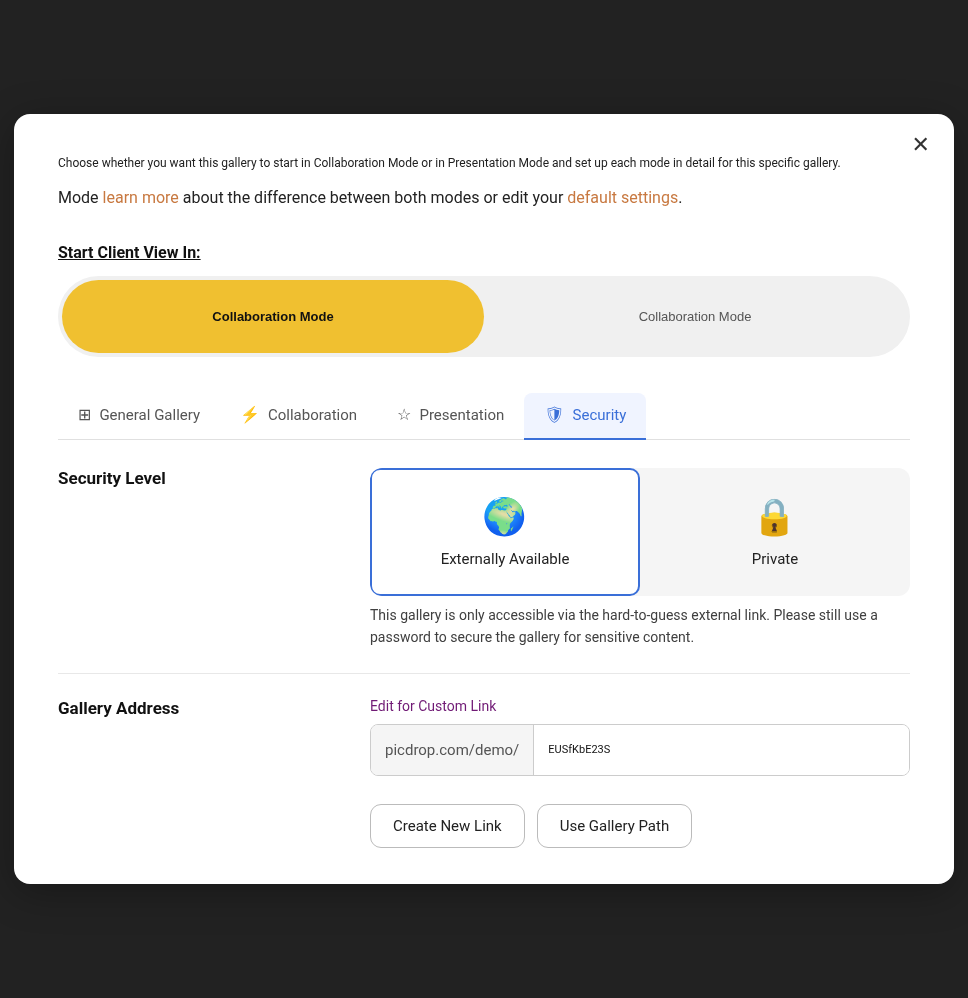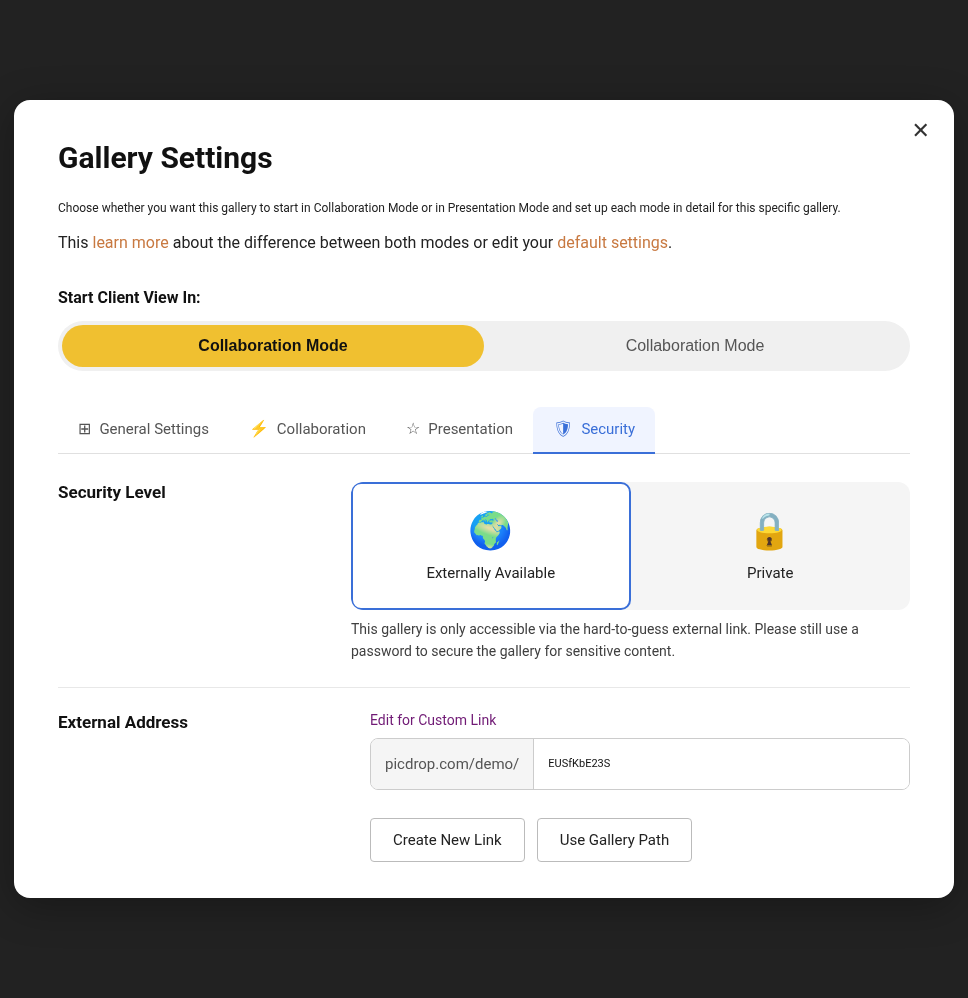--- a/index.html
+++ b/index.html
@@ -61,35 +61,36 @@
     .link-orange {
       color: #c87941;
       text-decoration: none;
       cursor: pointer;
     }
     .section-label {
       font-size: 16px;
       font-weight: 700;
       color: #111;
       margin-bottom: 14px;
+      text-decoration: underline;
     }
     .toggle-container {
       display: flex;
       background: #f0f0f0;
       border-radius: 50px;
       padding: 4px;
       margin-bottom: 36px;
       width: 100%;
     }
     .toggle-btn {
       flex: 1;
-      padding: 12px 0;
+      padding: 29px 0;
       border-radius: 46px;
       border: none;
-      font-size: 16px;
+      font-size: 13px;
       font-weight: 500;
       cursor: pointer;
       transition: background 0.2s;
     }
     .toggle-btn.active {
       background: #f0c030;
       color: #111;
       font-weight: 600;
     }
     .toggle-btn.inactive {
@@ -122,21 +123,21 @@
       color: #3a6fd8;
       border-bottom: 2px solid #3a6fd8;
       background: #f0f4ff;
       border-radius: 8px 8px 0 0;
     }
     .tab-icon {
       font-size: 16px;
     }
     .section-row {
       display: flex;
-      gap: 13px;
+      gap: 32px;
       align-items: flex-start;
       margin-bottom: 24px;
     }
     .section-title-col {
       width: 280px;
       flex-shrink: 0;
     }
     .section-title-col .label {
       font-size: 17px;
       font-weight: 700;
@@ -227,55 +228,54 @@
       color: #111;
       font-family: inherit;
     }
     .btn-row {
       display: flex;
       gap: 12px;
     }
     .btn-outline {
       background: #fff;
       border: 1.5px solid #bbb;
-      border-radius: 4px;
+      border-radius: 11px;
       padding: 12px 22px;
       font-size: 15px;
       color: #222;
       cursor: pointer;
       font-family: inherit;
     }
   </style>
 </head>
 <body>
 
 <div class="modal-overlay">
   <div class="modal">
 
     <button class="close-btn">✕</button>
 
-    <h1 class="modal-title">Gallery Settings</h1>
 
     <p class="description">Choose whether you want this gallery to start in Collaboration Mode or in Presentation Mode and set up each mode in detail for this specific gallery.</p>
 
     <p class="description-links">
-      <span>This </span><a class="link-orange">learn more</a><span> about the difference between both modes or edit your </span><a class="link-orange">default settings</a><span>.</span>
+      <span>Mode </span><a class="link-orange">learn more</a><span> about the difference between both modes or edit your </span><a class="link-orange">default settings</a><span>.</span>
     </p>
 
     <div class="section-label">Start Client View In:</div>
 
     <div class="toggle-container">
       <button class="toggle-btn active">Collaboration Mode</button>
       <button class="toggle-btn inactive">Collaboration Mode</button>
     </div>
 
     <div class="tabs">
       <button class="tab">
         <span class="tab-icon">⊞</span>
-        <span>General Settings</span>
+        <span>General Gallery</span>
       </button>
       <button class="tab">
         <span class="tab-icon">⚡</span>
         <span>Collaboration</span>
       </button>
       <button class="tab">
         <span class="tab-icon">☆</span>
         <span>Presentation</span>
       </button>
       <button class="tab active">
@@ -300,21 +300,21 @@
           </div>
         </div>
         <p class="security-desc">This gallery is only accessible via the hard-to-guess external link. Please still use a password to secure the gallery for sensitive content.</p>
       </div>
     </div>
 
     <hr class="divider">
 
     <div class="ext-address-section">
       <div class="ext-address-col">
-        <div class="label">External Address</div>
+        <div class="label">Gallery Address</div>
       </div>
       <div class="ext-address-content">
         <div class="custom-link-label">Edit for Custom Link</div>
         <div class="address-input-row">
           <div class="address-prefix">picdrop.com/demo/</div>
           <input class="address-input" type="text" value="EUSfKbE23S" style="">
         </div>
         <div class="btn-row">
           <button class="btn-outline">Create New Link</button>
           <button class="btn-outline">Use Gallery Path</button>

